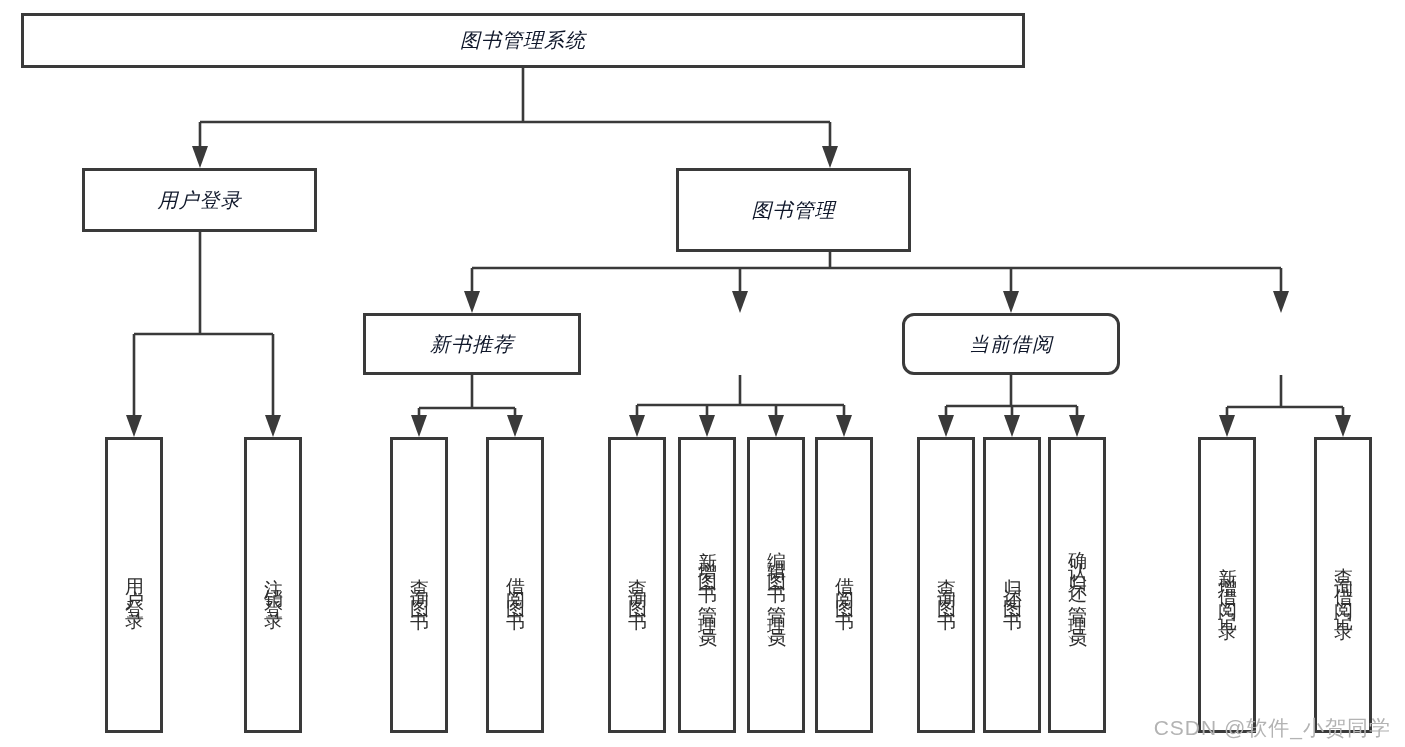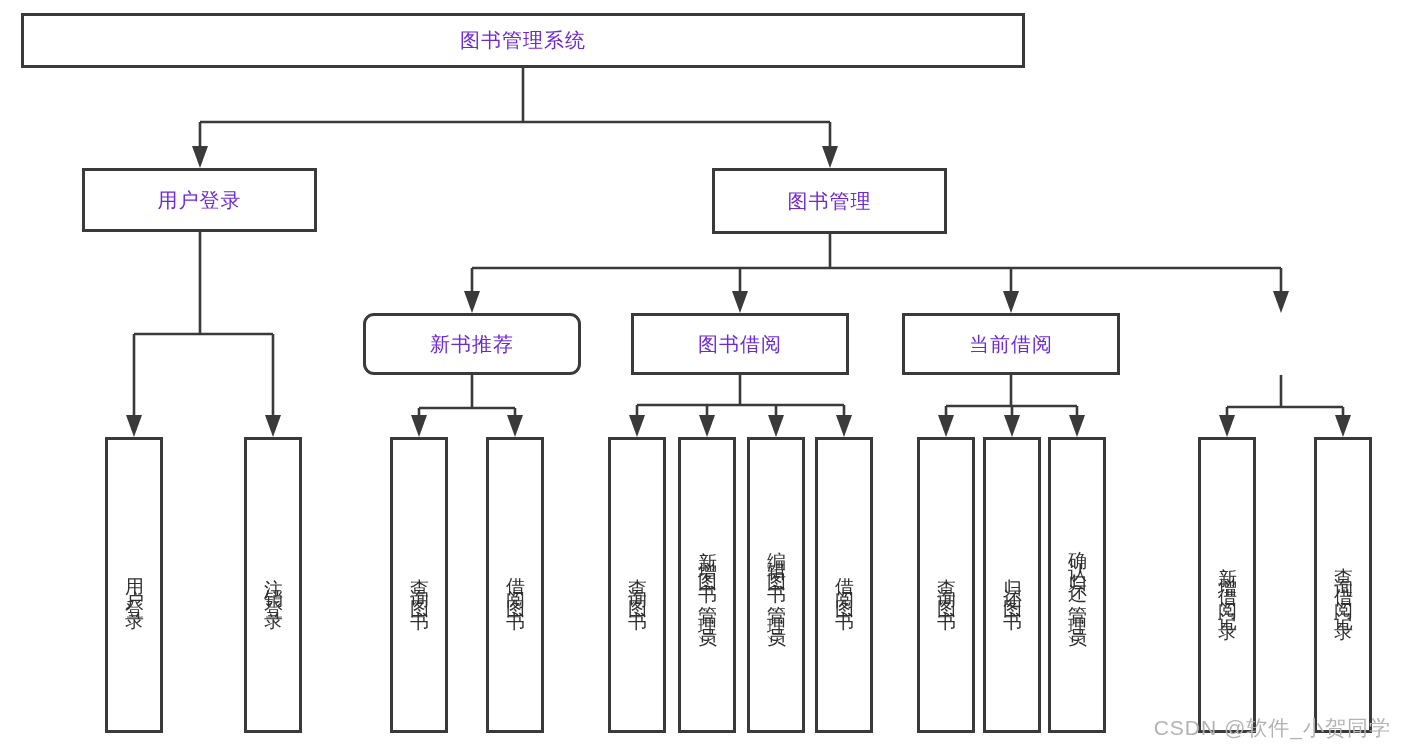--- a/index.html
+++ b/index.html
@@ -28,40 +28,41 @@
     box-sizing: border-box;
     background: #ffffff;
     border: 3px solid #3a3a3a;
     display: flex;
     align-items: center;
     justify-content: center;
     z-index: 2;
   }
   .hbox {
     font-size: 20px;
-    color: #6d28d9;
+    color: #0f172a;
     letter-spacing: 1px;
     white-space: nowrap;
+    font-style: italic;
   }
   .vbox span {
     writing-mode: vertical-lr;
     text-orientation: mixed;
     font-size: 19px;
     letter-spacing: 11px;
     line-height: 1.1;
     color: #2f2f2f;
     white-space: nowrap;
   }
   
   #n-root   { left: 21px;   top: 13px;  width: 1004px; height: 55px; }
   #n-login  { left: 82px;   top: 168px; width: 235px;  height: 64px; }
-  #n-mgmt   { left: 712px;  top: 168px; width: 235px;  height: 66px; }
-  #n-newbook{ left: 363px;  top: 313px; width: 218px;  height: 62px; border-radius: 11px; }
+  #n-mgmt   { left: 676px;  top: 168px; width: 235px;  height: 84px; }
+  #n-newbook{ left: 363px;  top: 313px; width: 218px;  height: 62px; }
   #n-borrow { left: 631px;  top: 313px; width: 218px;  height: 62px; }
-  #n-current{ left: 902px;  top: 313px; width: 218px;  height: 62px; }
+  #n-current{ left: 902px;  top: 313px; width: 218px;  height: 62px; border-radius: 12px; }
   #n-records{ left: 1172px; top: 313px; width: 218px;  height: 62px; }
   .vbox { top: 437px; width: 58px; height: 296px; }
   #n-ul-login   { left: 105px; }
   #n-ul-logout  { left: 244px; }
   #n-nb-query   { left: 390px; }
   #n-nb-borrow  { left: 486px; }
   #n-bb-query   { left: 608px; }
   #n-bb-add     { left: 678px; }
   #n-bb-edit    { left: 747px; }
   #n-bb-borrow  { left: 815px; }
@@ -152,23 +153,20 @@
   <div class="node hbox" id="n-login">
     <span>用户登录</span>
   </div>
   <div class="node hbox" id="n-mgmt">
     <span>图书管理</span>
   </div>
 
   <div class="node hbox" id="n-newbook">
     <span>新书推荐</span>
   </div>
-  <div class="node hbox" id="n-borrow">
-    <span>图书借阅</span>
-  </div>
   <div class="node hbox" id="n-current">
     <span>当前借阅</span>
   </div>
 
   <div class="node vbox" id="n-ul-login">
     <span>用户登录</span>
   </div>
   <div class="node vbox" id="n-ul-logout">
     <span>注销登录</span>
   </div>

